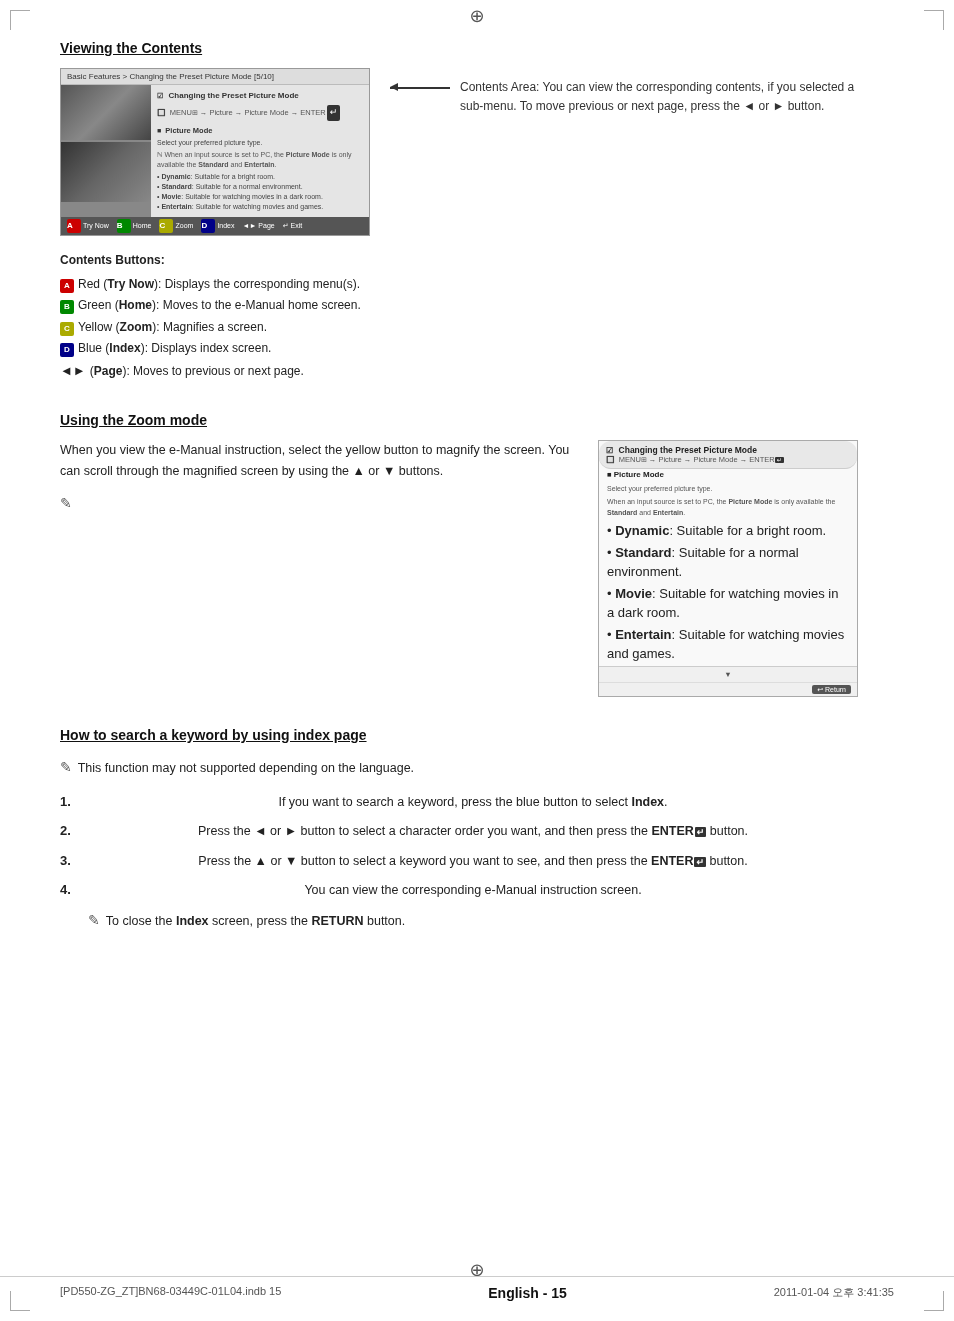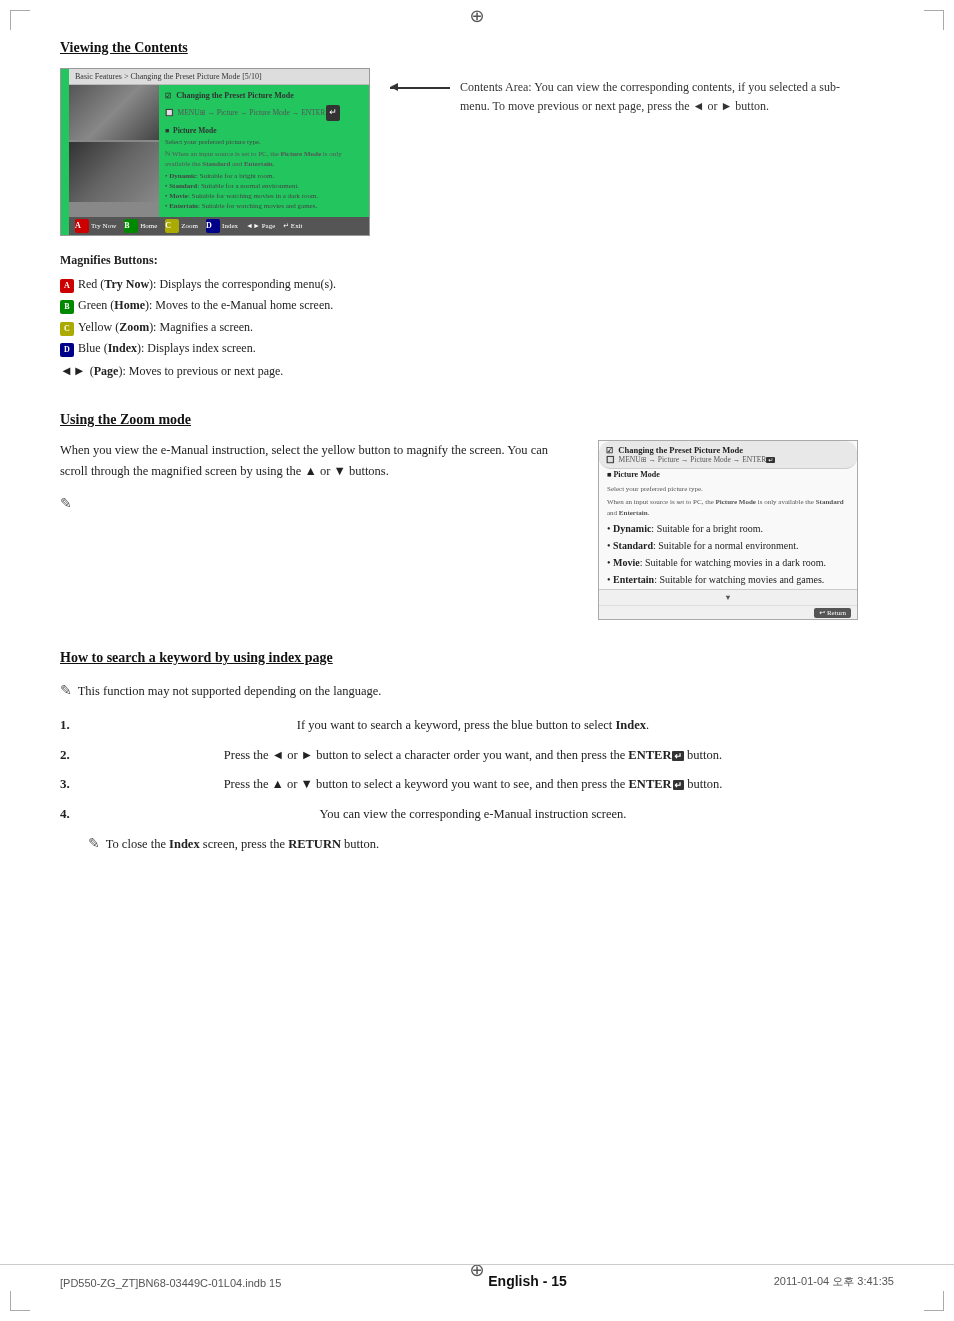--- a/index.html
+++ b/index.html
@@ -11,21 +11,20 @@
       font-size: 13px;
       color: #222;
       position: relative;
     }
 
     .page-wrapper {
       width: 918px;
       min-height: 1321px;
       padding: 40px 60px 60px 60px;
       position: relative;
-      font-family: Liberation Serif, serif;
     }
 
     
     .corner-mark {
       position: absolute;
       width: 20px;
       height: 20px;
     }
     .corner-mark.tl { top: 10px; left: 10px; border-top: 1px solid #aaa; border-left: 1px solid #aaa; }
     .corner-mark.tr { top: 10px; right: 10px; border-top: 1px solid #aaa; border-right: 1px solid #aaa; }
@@ -72,22 +71,21 @@
 
     
     .emanual-preview {
       border: 1px solid #999;
       width: 310px;
       min-height: 160px;
       flex-shrink: 0;
       font-size: 9px;
       color: #333;
       position: relative;
-      background: #22c55e;
-      padding-left: 8px;
+      background: #e5e5e5;
     }
 
     .emanual-preview .preview-header {
       background: #ddd;
       padding: 3px 6px;
       font-size: 8px;
       color: #333;
       border-bottom: 1px solid #bbb;
     }
 
@@ -296,21 +294,21 @@
       margin-bottom: 3px;
     }
 
     .zoom-preview-body .zp-note {
       font-size: 7px;
       color: #555;
       margin-bottom: 3px;
     }
 
     .zoom-preview-body .zp-item {
-      font-size: 10px;
+      font-size: 13px;
       margin-bottom: 2px;
     }
 
     .zoom-preview-footer {
       border-top: 1px solid #ccc;
       padding: 3px 8px;
       font-size: 7.5px;
       color: #555;
       text-align: center;
       background: #f0f0f0;
@@ -366,22 +364,22 @@
     }
 
     
     .page-footer {
       position: absolute;
       bottom: 20px;
       left: 0;
       right: 0;
       display: flex;
       justify-content: space-between;
-      align-items: flex-end;
-      padding: 12px 60px;
+      align-items: flex-start;
+      padding: 0 60px;
       border-top: 1px solid #ccc;
       padding-top: 8px;
     }
 
     .footer-left {
       font-size: 11px;
       color: #555;
     }
 
     .footer-center {
@@ -470,21 +468,21 @@
       <div class="contents-annotation">
         <div class="annotation-line">
           <div class="annotation-arrow"></div>
           <div style="font-size:12px; line-height:1.6;">Contents Area: You can view the corresponding contents, if you selected a sub-menu. To move previous or next page, press the ◄ or ► button.</div>
         </div>
       </div>
 
     </div>
 
     <div class="operation-buttons">
-      <div class="op-title">Magnifies Buttons:</div>
+      <div class="op-title">Contents Buttons:</div>
       <div class="op-item">
         <span class="color-btn btn-red">A</span>
         <span> Red (<strong>Try Now</strong>): Displays the corresponding menu(s).</span>
       </div>
       <div class="op-item">
         <span class="color-btn btn-green">B</span>
         <span> Green (<strong>Home</strong>): Moves to the e-Manual home screen.</span>
       </div>
       <div class="op-item">
         <span class="color-btn btn-yellow">C</span>

